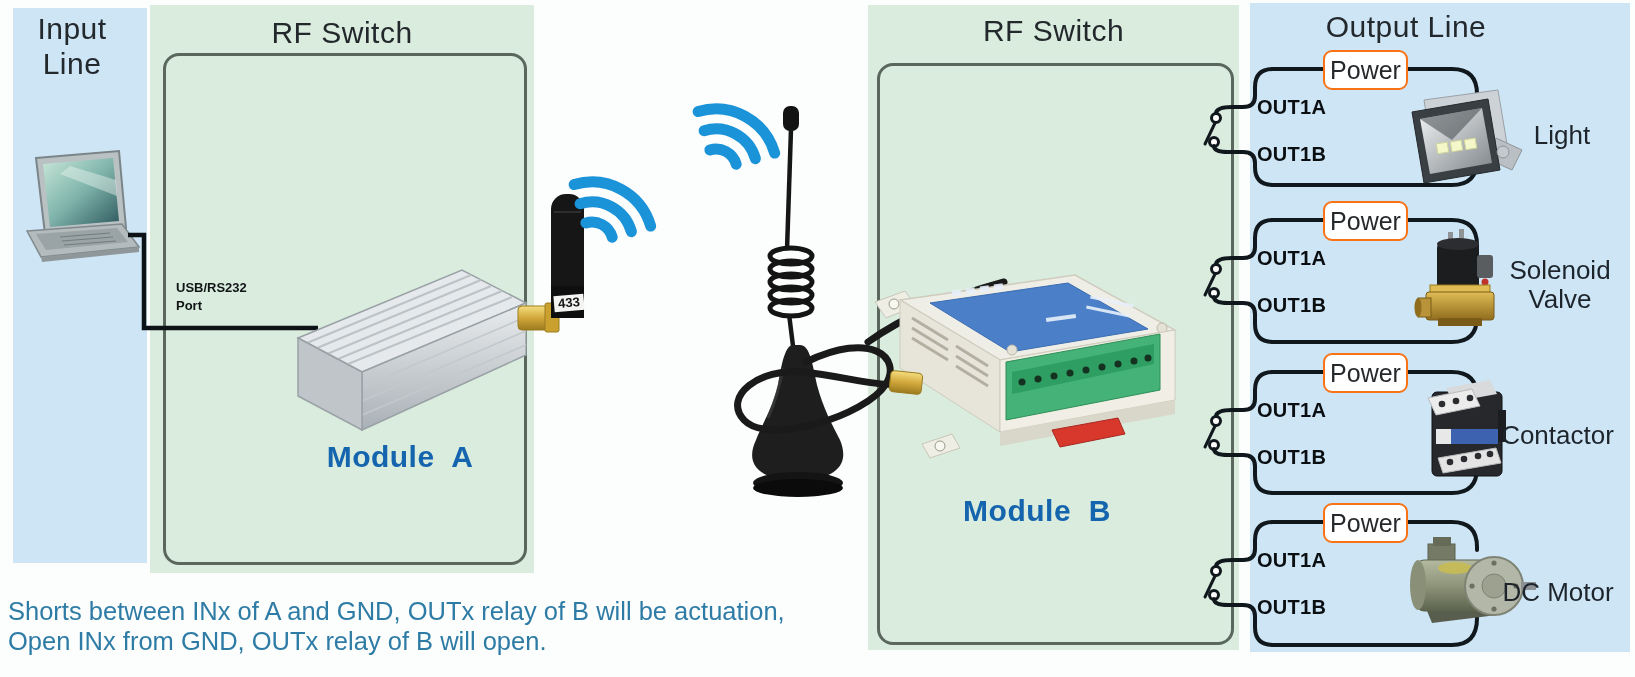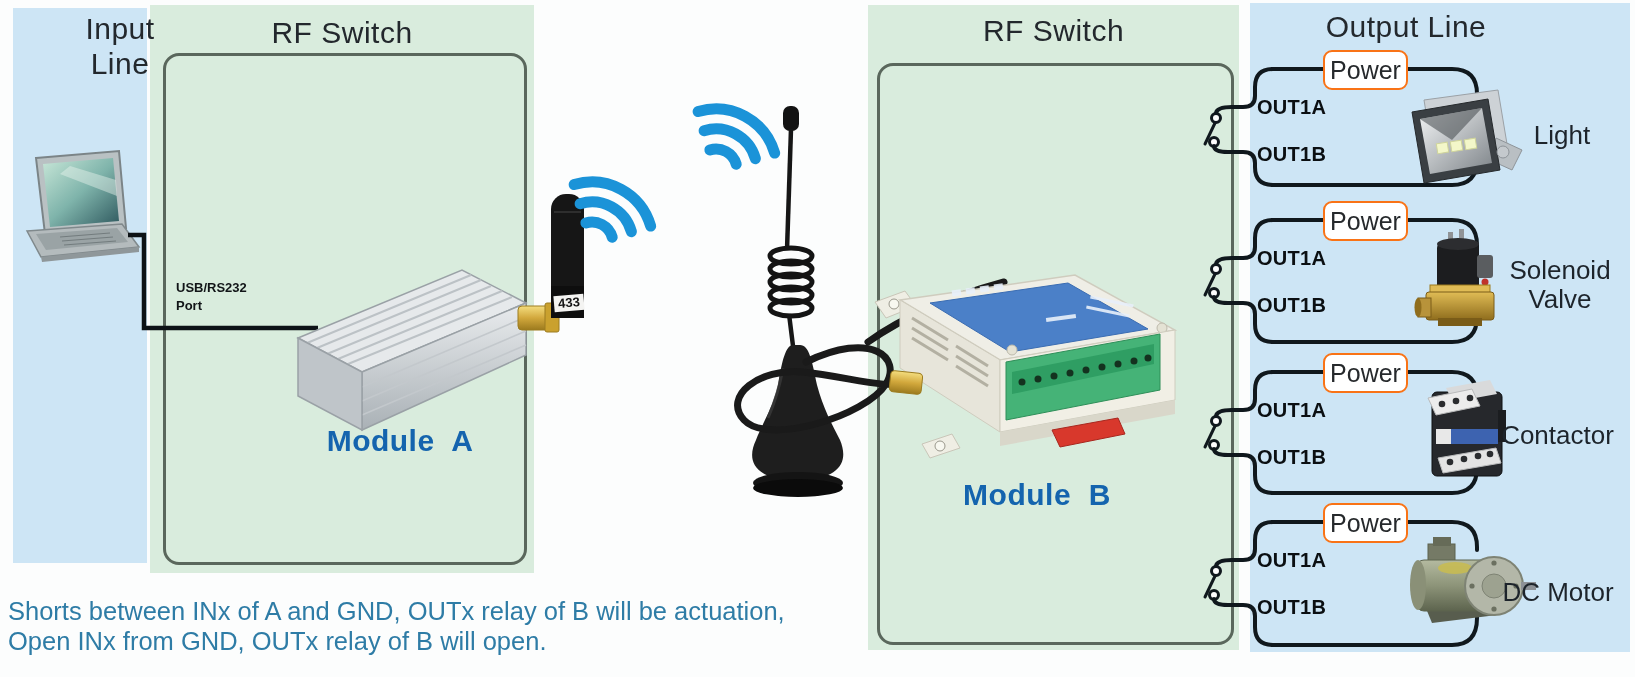--- a/index.html
+++ b/index.html
@@ -10,21 +10,21 @@
   .panel{position:absolute;}
   .panel-blue{background:#cde5f5;}
   .panel-green{background:#d9ecdd;}
   .frame{position:absolute;border:3px solid #5a675c;border-radius:16px;background:transparent;}
   .ptitle{
     position:absolute;font-size:30px;color:#23282d;text-align:center;
     white-space:pre-line;line-height:1.15;letter-spacing:0.5px;
   }
   .module-label{
     position:absolute;font-size:30px;font-weight:bold;color:#1464ae;
-    text-align:center;white-space:pre;letter-spacing:0.5px;
+    text-align:center;white-space:pre;letter-spacing:0.5px;margin-top:16px;
   }
   .port-label{
     position:absolute;font-size:13px;font-weight:bold;color:#111417;
     white-space:pre-line;line-height:1.35;
   }
   .ant-label{
     position:absolute;left:554px;top:295px;width:30px;height:16px;
     background:#f4f4f2;color:#141414;font-size:13px;font-weight:bold;
     text-align:center;line-height:16px;transform:rotate(-5deg);
   }
@@ -276,21 +276,21 @@
       <circle cx="1494" cy="586" r="29" fill="#b3b7a8" stroke="#7e8374" stroke-width="2"></circle>
       <circle cx="1494" cy="586" r="12" fill="#9da290" stroke="#7e8374"></circle>
       <rect x="1521" y="582" width="15" height="8" fill="#8d9196"></rect>
       <circle cx="1494" cy="563" r="2.6" fill="#6b7060"></circle>
         <circle cx="1494" cy="609" r="2.6" fill="#6b7060"></circle>
       <circle cx="1472" cy="586" r="2.6" fill="#6b7060"></circle>
         <circle cx="1516" cy="586" r="2.6" fill="#6b7060"></circle>
     </g>
   </svg>
 
-  <div class="ptitle" style="left:13px;top:12px;width:118px;margin-left:48px;">Input
+  <div class="ptitle" style="left:13px;top:12px;width:118px;">Input
 Line</div>
   <div class="ptitle" style="left:150px;top:16px;width:384px;">RF Switch</div>
   <div class="ptitle" style="left:868px;top:14px;width:371px;">RF Switch</div>
   <div class="ptitle" style="left:1250px;top:10px;width:312px;">Output Line</div>
 
   <div class="port-label" style="left:176px;top:279px;">USB/RS232
 Port</div>
   <div class="ant-label">433</div>
 
   <div class="module-label" style="left:300px;top:424px;width:200px;">Module  A</div>

